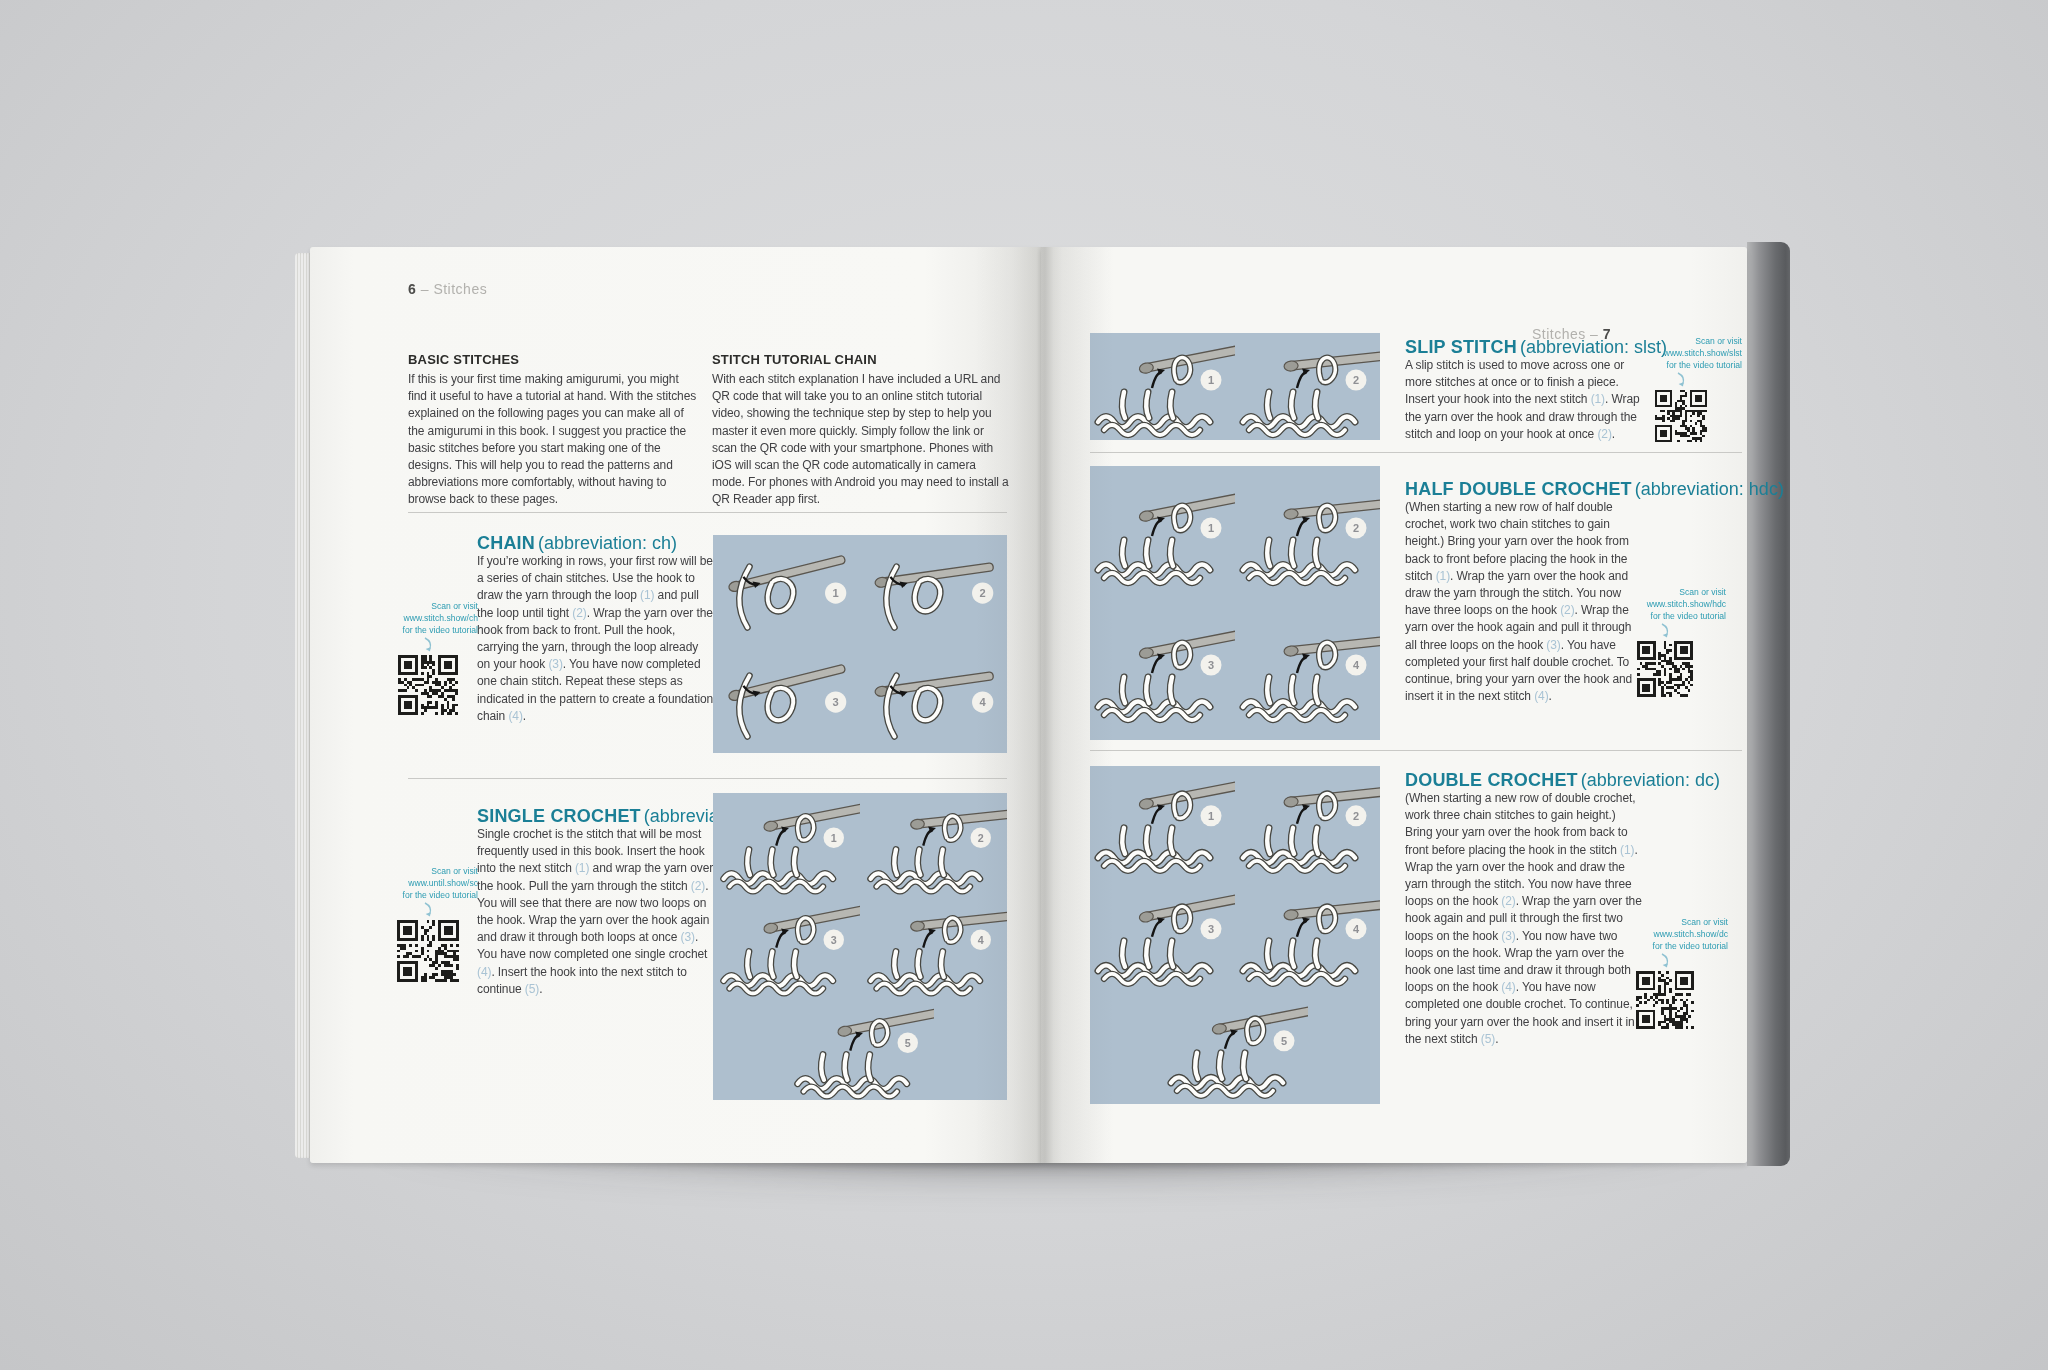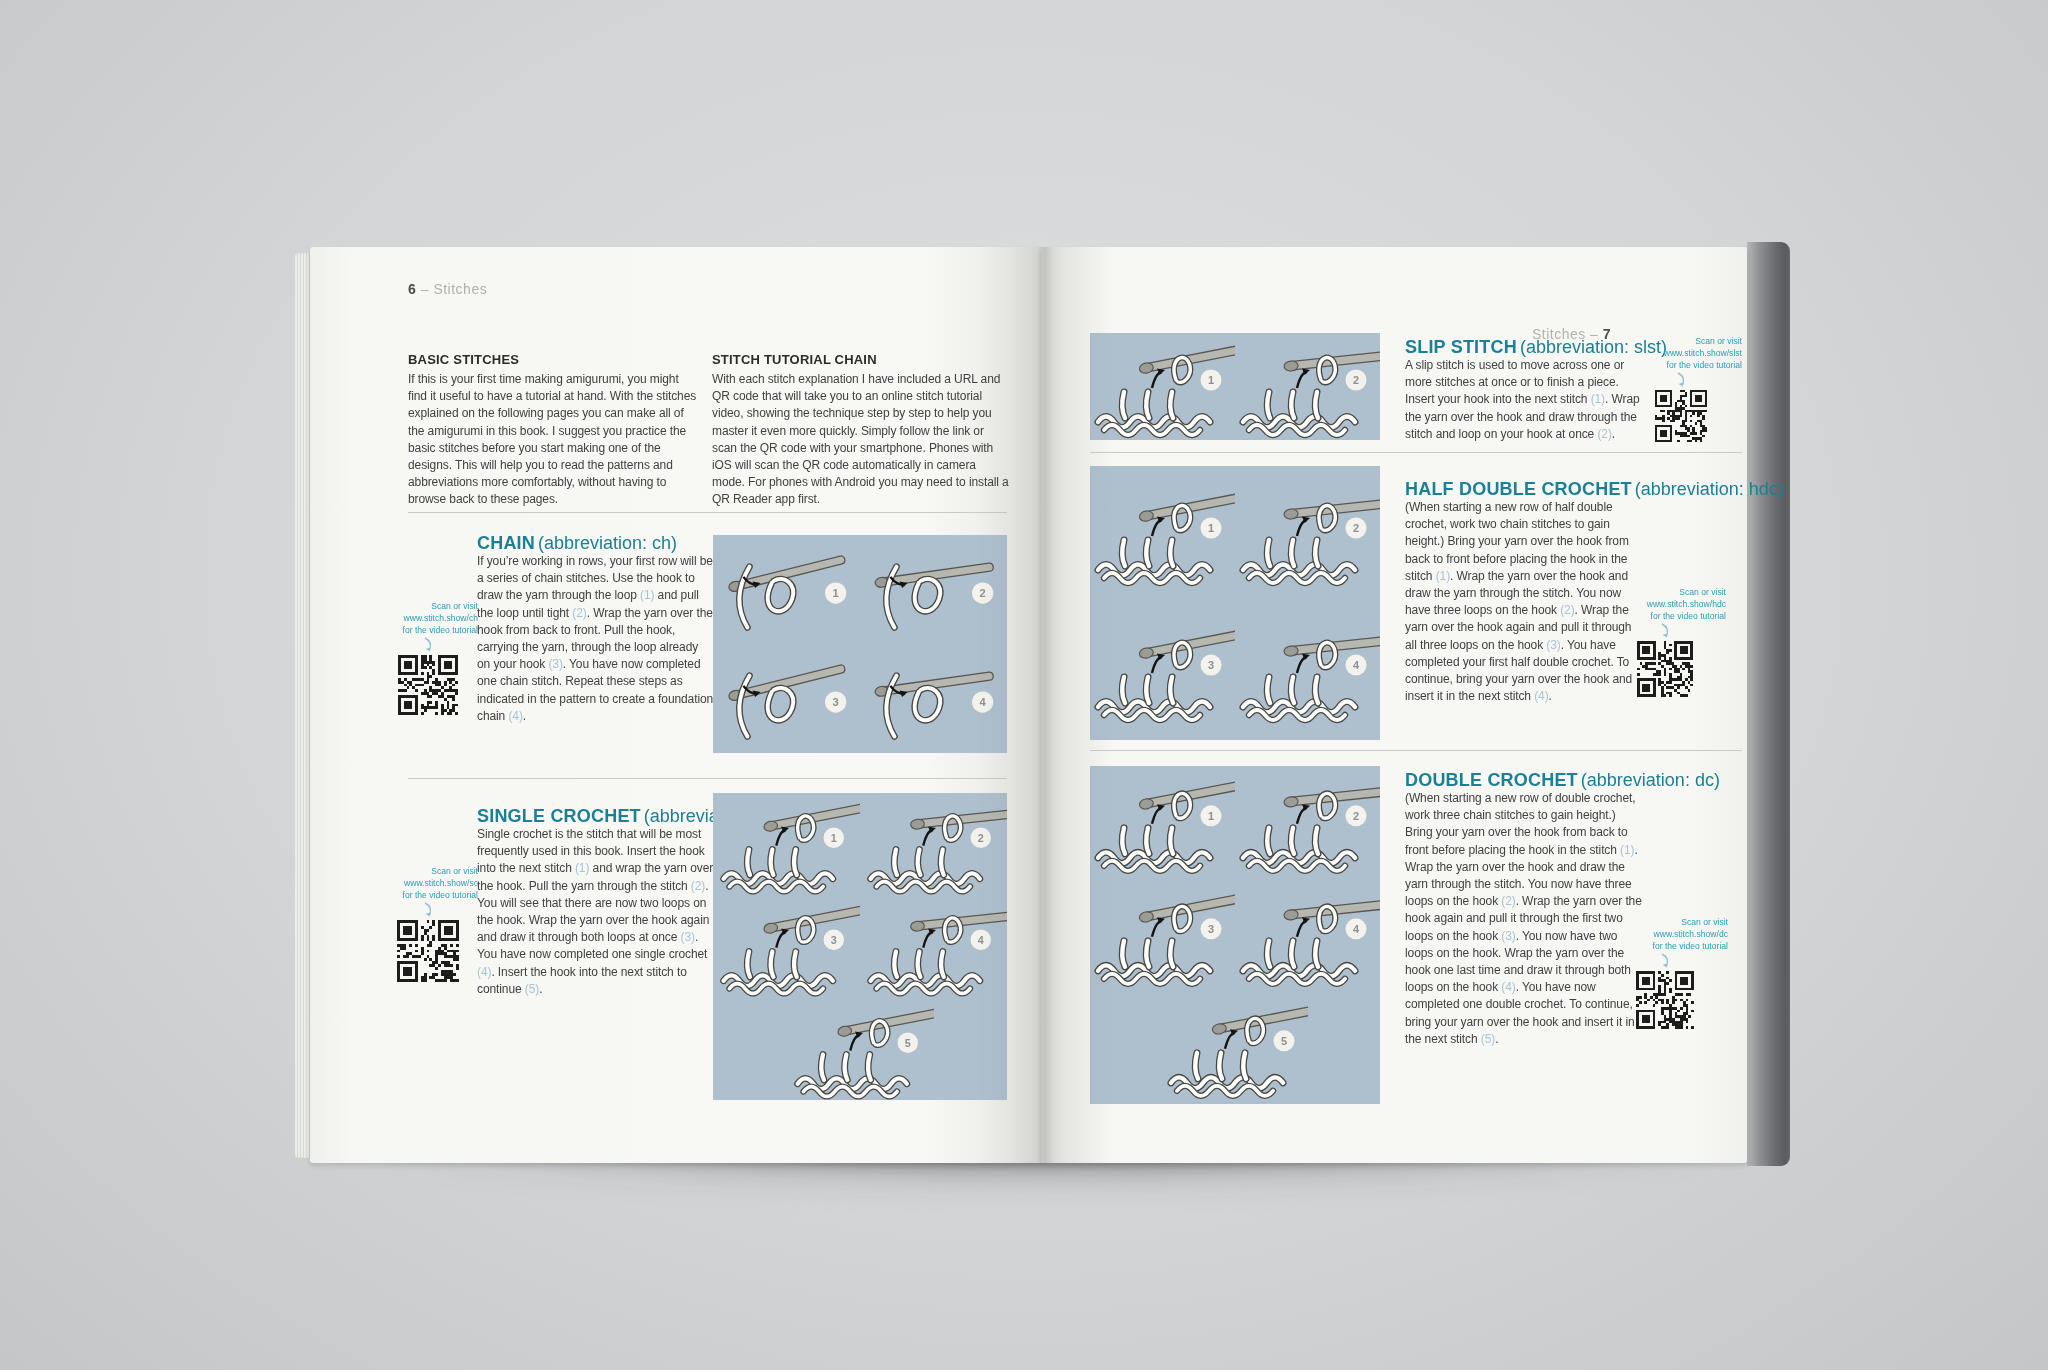--- a/index.html
+++ b/index.html
@@ -372,21 +372,21 @@
               <circle cx="121" cy="56" r="10.5" fill="#f3f2ed"></circle>
             <text x="121" y="60" text-anchor="middle" font-family="Liberation Sans, sans-serif" font-size="11" font-weight="bold" fill="#8f9094">4</text>
             </svg></div>
         </div>
       </div>
       <div class="content">
         <div class="abs sec-head" style="left: 477px; top: 806px;"><span class="strong">SINGLE CROCHET</span><span class="abbr">(abbreviation: sc)</span></div>
         <div class="abs body-txt" style="left: 477px; top: 826px; width: 240px;"><span>Single crochet is the stitch that will be most frequently used in this book. Insert the hook into the next stitch </span><span class="step">(1)</span><span> and wrap the yarn over the hook. Pull the yarn through the stitch </span><span class="step">(2)</span><span>. You will see that there are now two loops on the hook. Wrap the yarn over the hook again and draw it through both loops at once </span><span class="step">(3)</span><span>. You have now completed one single crochet </span><span class="step">(4)</span><span>. Insert the hook into the next stitch to continue </span><span class="step">(5)</span><span>.</span></div>
         <div class="abs qr-note-box" style="left: 378px; top: 865px; width: 100px;">
           <div class="qr-note-line">Scan or visit</div>
-          <div class="qr-note-line">www.stitch.show/sc</div>
+          <div class="qr-note-line">www.until.show/sc</div>
           <div class="qr-note-line">for the video tutorial</div>
           <svg class="qr-arrow" width="16" height="16" viewBox="0 0 16 16">
   <path d="M5 1 C10 3.5 11.5 7.5 9.8 12" fill="none" stroke="#8fc2d2" stroke-width="1.4"></path>
   <path d="M10 14.5 L5.6 11.9 L10.6 10.2 Z" fill="#8fc2d2"></path>
           </svg>
           <svg class="qr-code" width="62" height="62" viewBox="0 0 21 21" shape-rendering="crispEdges" fill="#1d1d1b">
             <rect x="0" y="0" width="1" height="1"></rect>
             <rect x="1" y="0" width="1" height="1"></rect>
             <rect x="2" y="0" width="1" height="1"></rect>
             <rect x="3" y="0" width="1" height="1"></rect>

